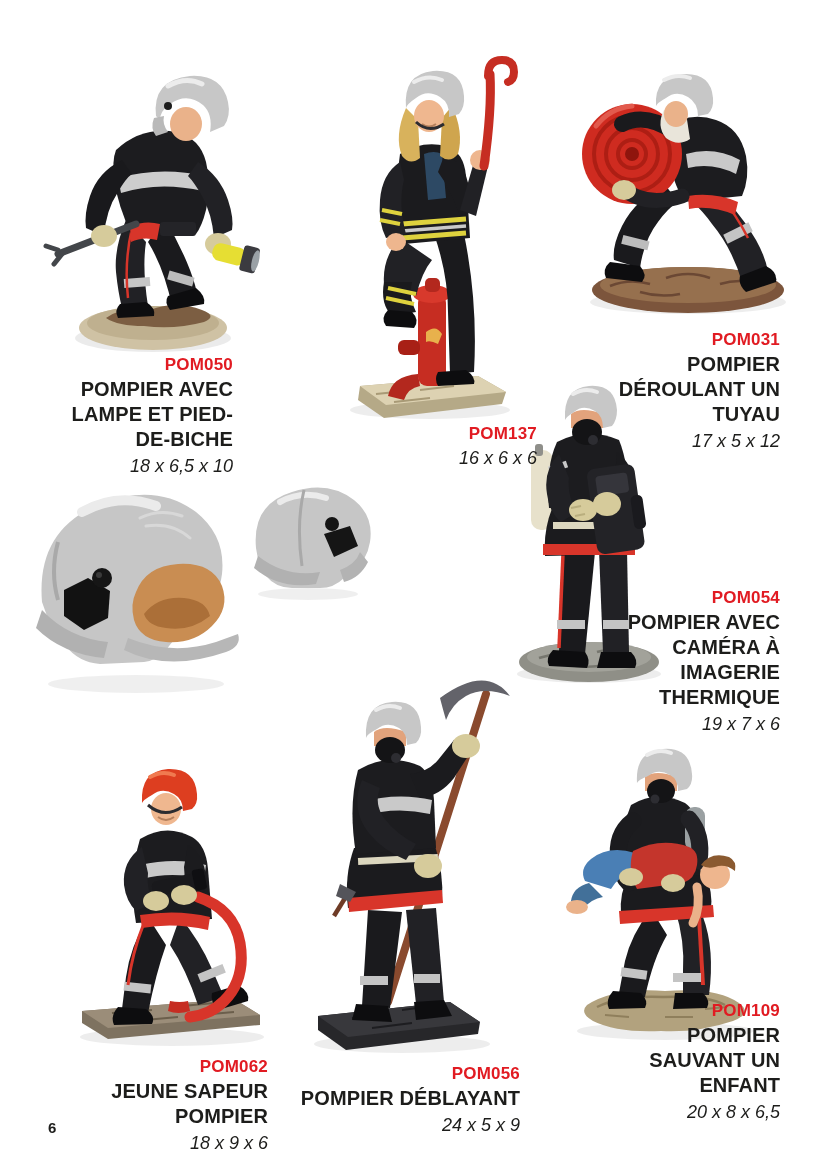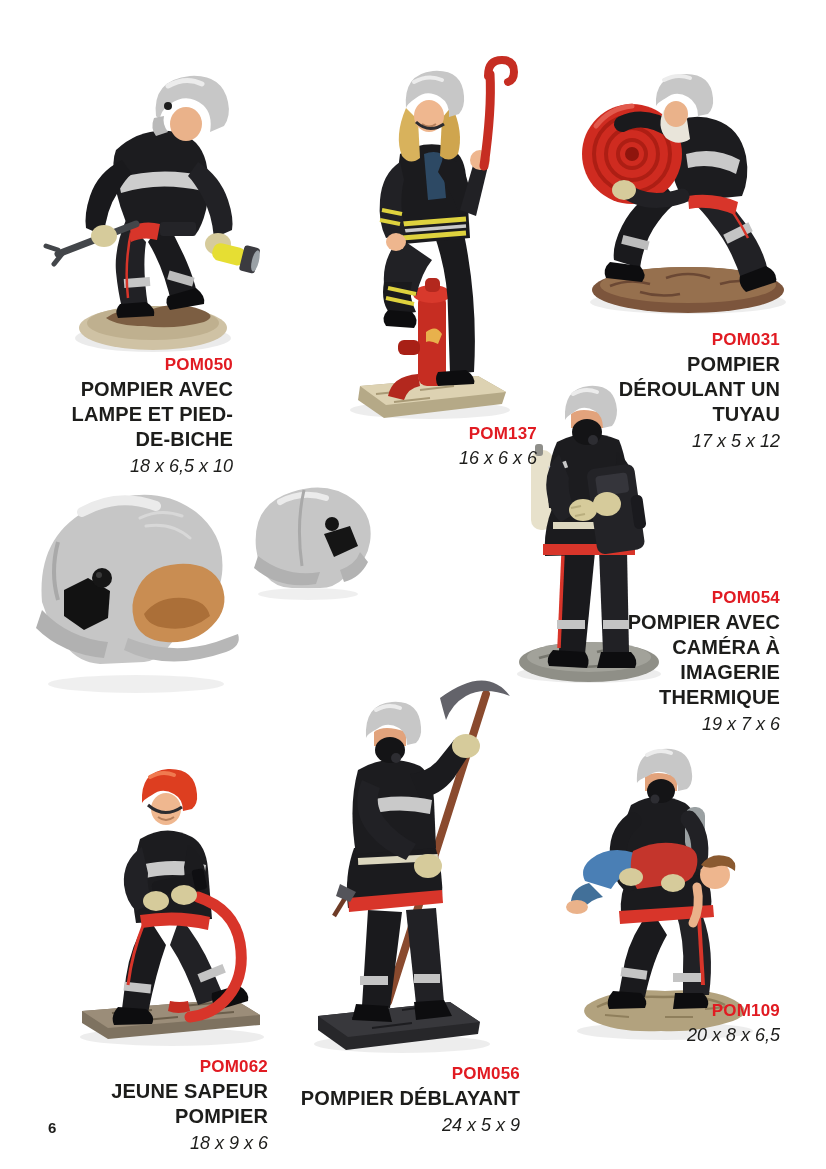--- a/index.html
+++ b/index.html
@@ -328,18 +328,19 @@
   </div>
 
   <div class="plabel ac" style="left:300px;top:1064px;width:220px;text-align:right;">
     <div class="code">POM056</div>
     <div class="name">POMPIER DÉBLAYANT</div>
     <div class="dims">24 x 5 x 9</div>
   </div>
 
   <div class="plabel ar" style="left:600px;top:1001px;width:180px;">
     <div class="code">POM109</div>
+    <div class="name">POMPIER SAUVANT UN ENFANT</div>
     <div class="dims">20 x 8 x 6,5</div>
   </div>
 
   <div class="pagenum">6</div>
 
 </div>
 
 </body></html>

